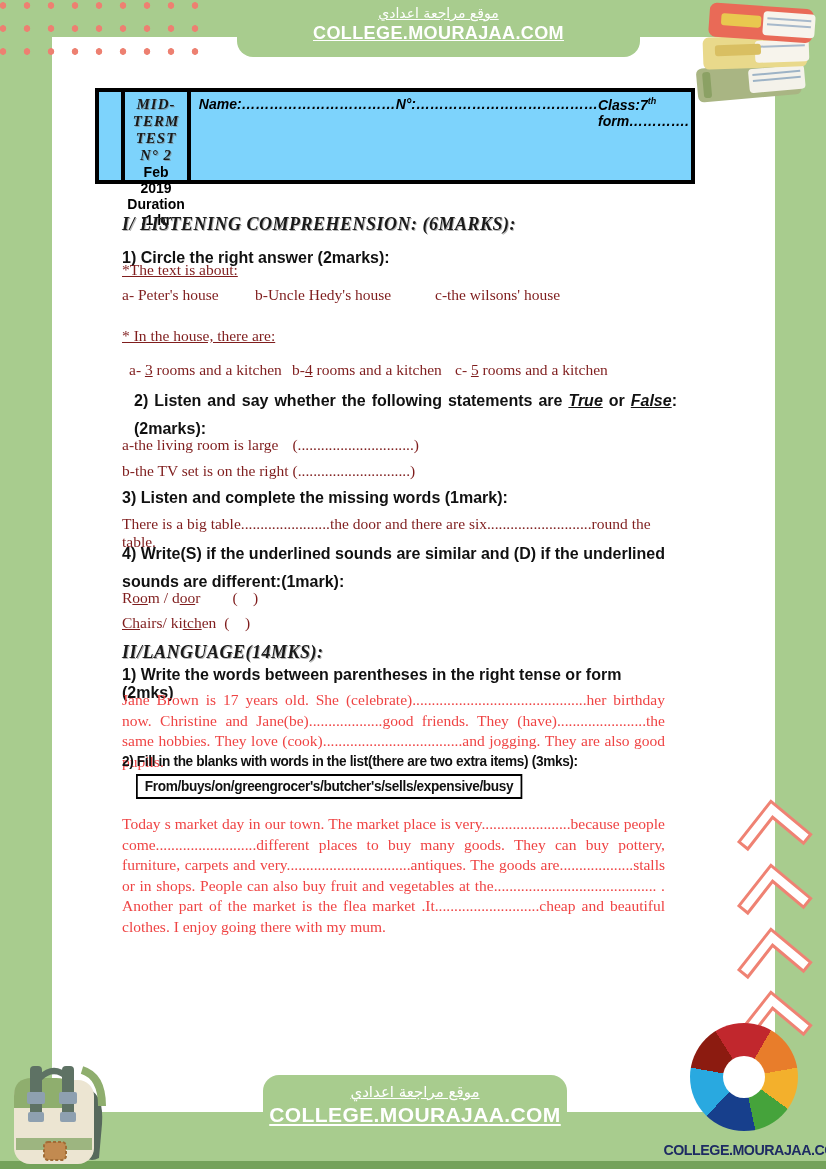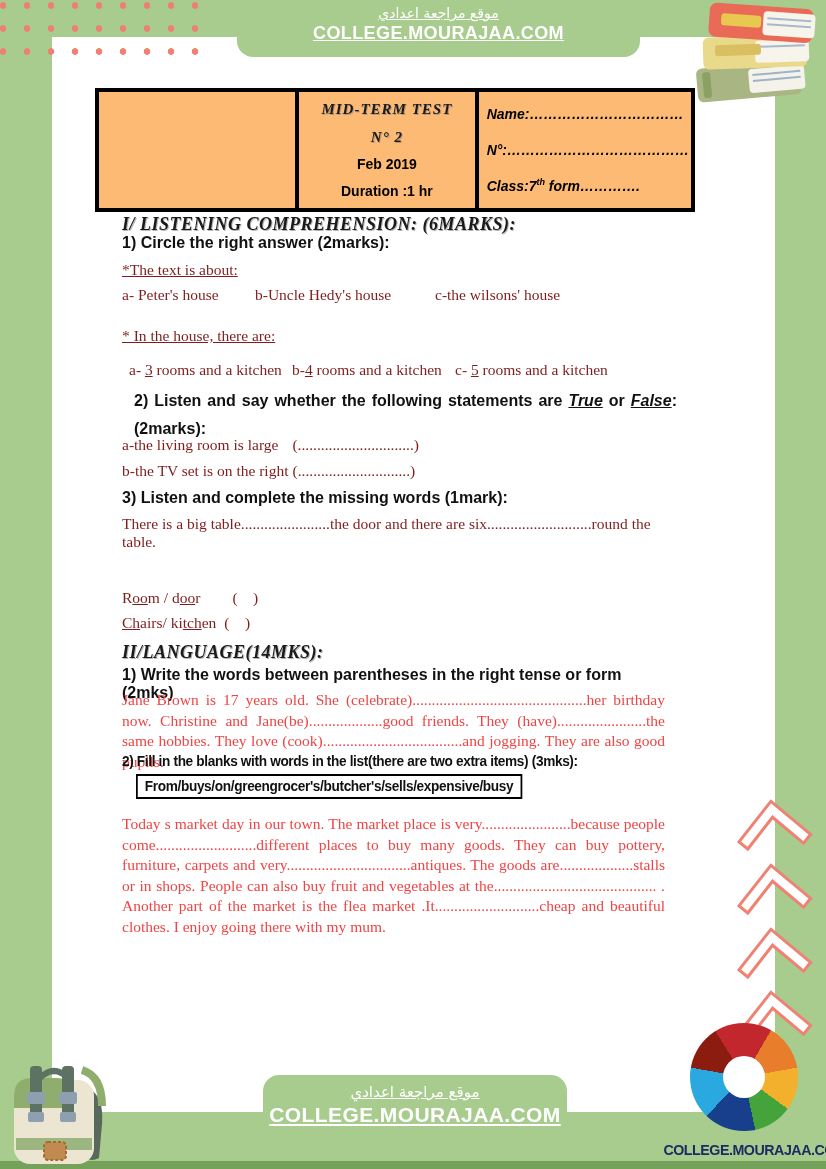--- a/index.html
+++ b/index.html
@@ -32,24 +32,24 @@
   .backpack { position:absolute; left:4px; top:1050px; z-index:5; }
   .chevron { position:absolute; left:731px; width:88px; height:66px; z-index:4; }
   .ring-logo { position:absolute; left:690px; top:1023px; width:108px; height:108px; border-radius:50%; z-index:6;
     background:conic-gradient(from -32deg, #c1272d 0 62deg, #e87d2b 62deg 112deg, #f3b02c 112deg 158deg, #45a33b 158deg 200deg, #173f8c 200deg 256deg, #29a9e0 256deg 312deg, #8c1b10 312deg 360deg); }
   .ring-hole { position:absolute; left:33px; top:33px; width:42px; height:42px; border-radius:50%; background:#ffffff; }
   .ring-wordmark { position:absolute; left:655px; top:1141px; width:168px; z-index:7; text-align:right;
     font-family:"Liberation Sans", sans-serif; font-weight:bold; font-size:15px; color:#1e2b63;
     letter-spacing:-0.5px; transform:scaleX(0.95); transform-origin:right; }
 
   
-  .test-box { position:absolute; left:95px; top:88px; width:600px; height:124px; border:4px solid #000; display:flex; z-index:5; background:#fdba74; }
+  .test-box { position:absolute; left:95px; top:88px; width:600px; height:96px; border:4px solid #000; display:flex; z-index:5; background:#7dd3fc; }
   .tb-cell1 { width:219px; border-right:4px solid #000; }
   .tb-cell2 { width:196px; border-right:4px solid #000; text-align:center; display:flex; flex-direction:column; justify-content:space-around; padding:4px 2px; }
-  .tb-cell3 { flex:1; display:flex; flex-direction:column; justify-content:space-around; padding:4px 2px 4px 8px; }
+  .tb-cell3 { flex:1; display:flex; flex-direction:row; justify-content:space-around; padding:4px 2px 4px 8px; }
   .deco { font-family:"Liberation Serif", serif; font-weight:bold; font-style:italic; color:#1a1a1a;
     letter-spacing:1px; text-shadow:1px 1px 0 rgba(120,120,120,0.55); }
   .tb-title { font-size:15px; }
   .tb-num { font-size:15px; }
   .tb-plain { font-family:"Liberation Sans", sans-serif; font-weight:bold; font-size:14px; }
   .tb-line { font-family:"Liberation Sans", sans-serif; font-weight:bold; font-style:italic; font-size:14px; }
   .tb-line sup { font-size:9px; }
 
   
   .blk { position:absolute; left:122px; width:545px; z-index:5; }
@@ -112,21 +112,21 @@
       <div class="tb-plain">Duration :1 hr</div>
     </div>
     <div class="tb-cell3">
       <div class="tb-line">Name:……………………………</div>
       <div class="tb-line">N°:…………………………………</div>
       <div class="tb-line"><span>Class:7</span><sup>th</sup><span> form………….</span></div>
     </div>
   </div>
 
   <div class="blk deco section-head" style="top:214px;">I/ LISTENING COMPREHENSION: (6MARKS):</div>
-  <div class="blk qtitle" style="top:234px;">1) Circle the right answer (2marks):</div>
+  <div class="blk qtitle" style="top:249px;">1) Circle the right answer (2marks):</div>
   <div class="blk serif u" style="top:261px;">*The text is about:</div>
 
   <div class="blk optrow serif" style="top:286px;">
     <span style="width:133px;">a- Peter's house</span>
     <span style="width:180px;">b-Uncle Hedy's house</span>
     <span>c-the wilsons' house</span>
   </div>
 
   <div class="blk serif u" style="top:327px;">* In the house, there are:</div>
 
@@ -143,20 +143,21 @@
   <div class="blk serif" style="top:436px;">
     <span>a-the living room is large</span><span style="margin-left:14px;">(..............................)</span>
   </div>
   <div class="blk serif" style="top:462px;">
     <span>b-the TV set is on the right</span><span style="margin-left:4px;">(.............................)</span>
   </div>
 
   <div class="blk qtitle" style="top:489px;">3) Listen and complete the missing words (1mark):</div>
   <div class="blk serif" style="top:515px;">There is a big table.......................the door and there are six...........................round the table.</div>
 
+  <div class="blk qtitle just" style="top:540px; width:543px;">4) Write(S) if the underlined sounds are similar and (D) if the underlined sounds are different:(1mark):</div>
 
   <div class="blk serif" style="top:589px;">
     <span>R</span><span class="u">oo</span><span>m / d</span><span class="u">oo</span><span>r</span><span style="margin-left:32px;">(&nbsp;&nbsp;&nbsp;&nbsp;)</span>
   </div>
   <div class="blk serif" style="top:614px;">
     <span class="u">Ch</span><span>airs/ ki</span><span class="u">tch</span><span>en</span><span style="margin-left:8px;">(&nbsp;&nbsp;&nbsp;&nbsp;)</span>
   </div>
 
   <div class="blk deco section-head" style="top:642px;">II/LANGUAGE(14MKS):</div>
   <div class="blk qtitle" style="top:666px;">1)  Write the words between parentheses in the right tense or form (2mks)</div>

